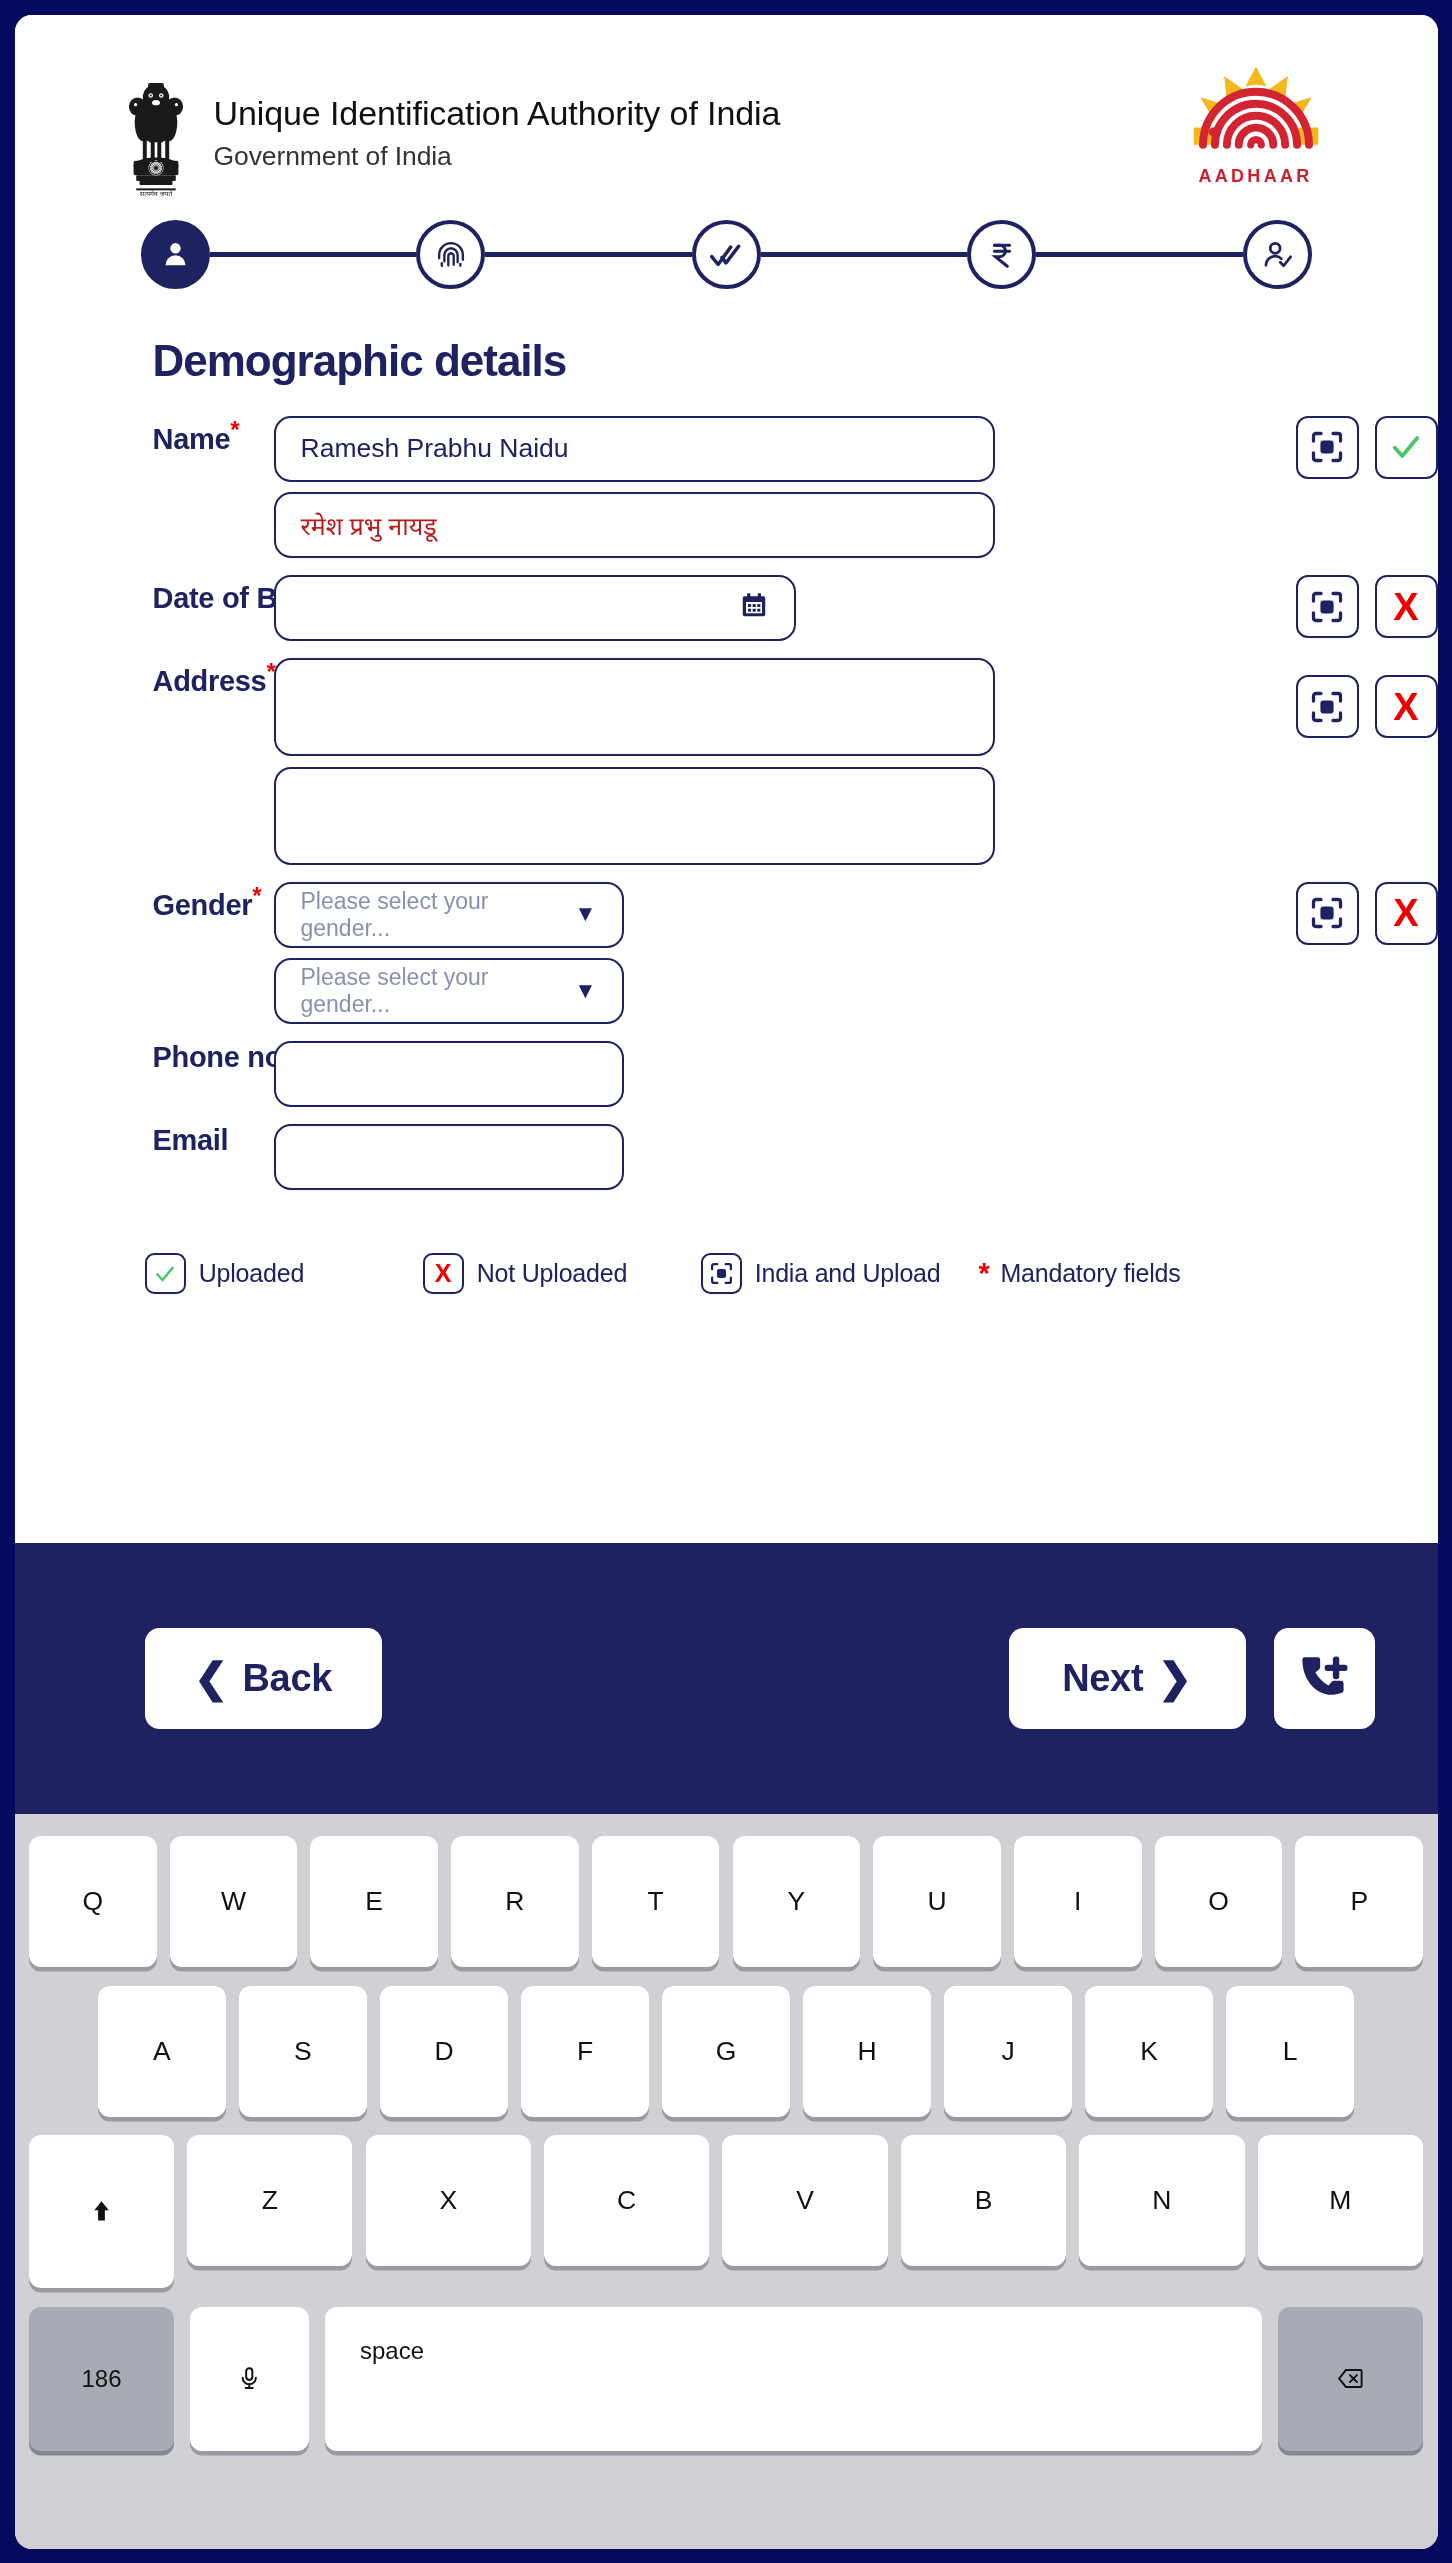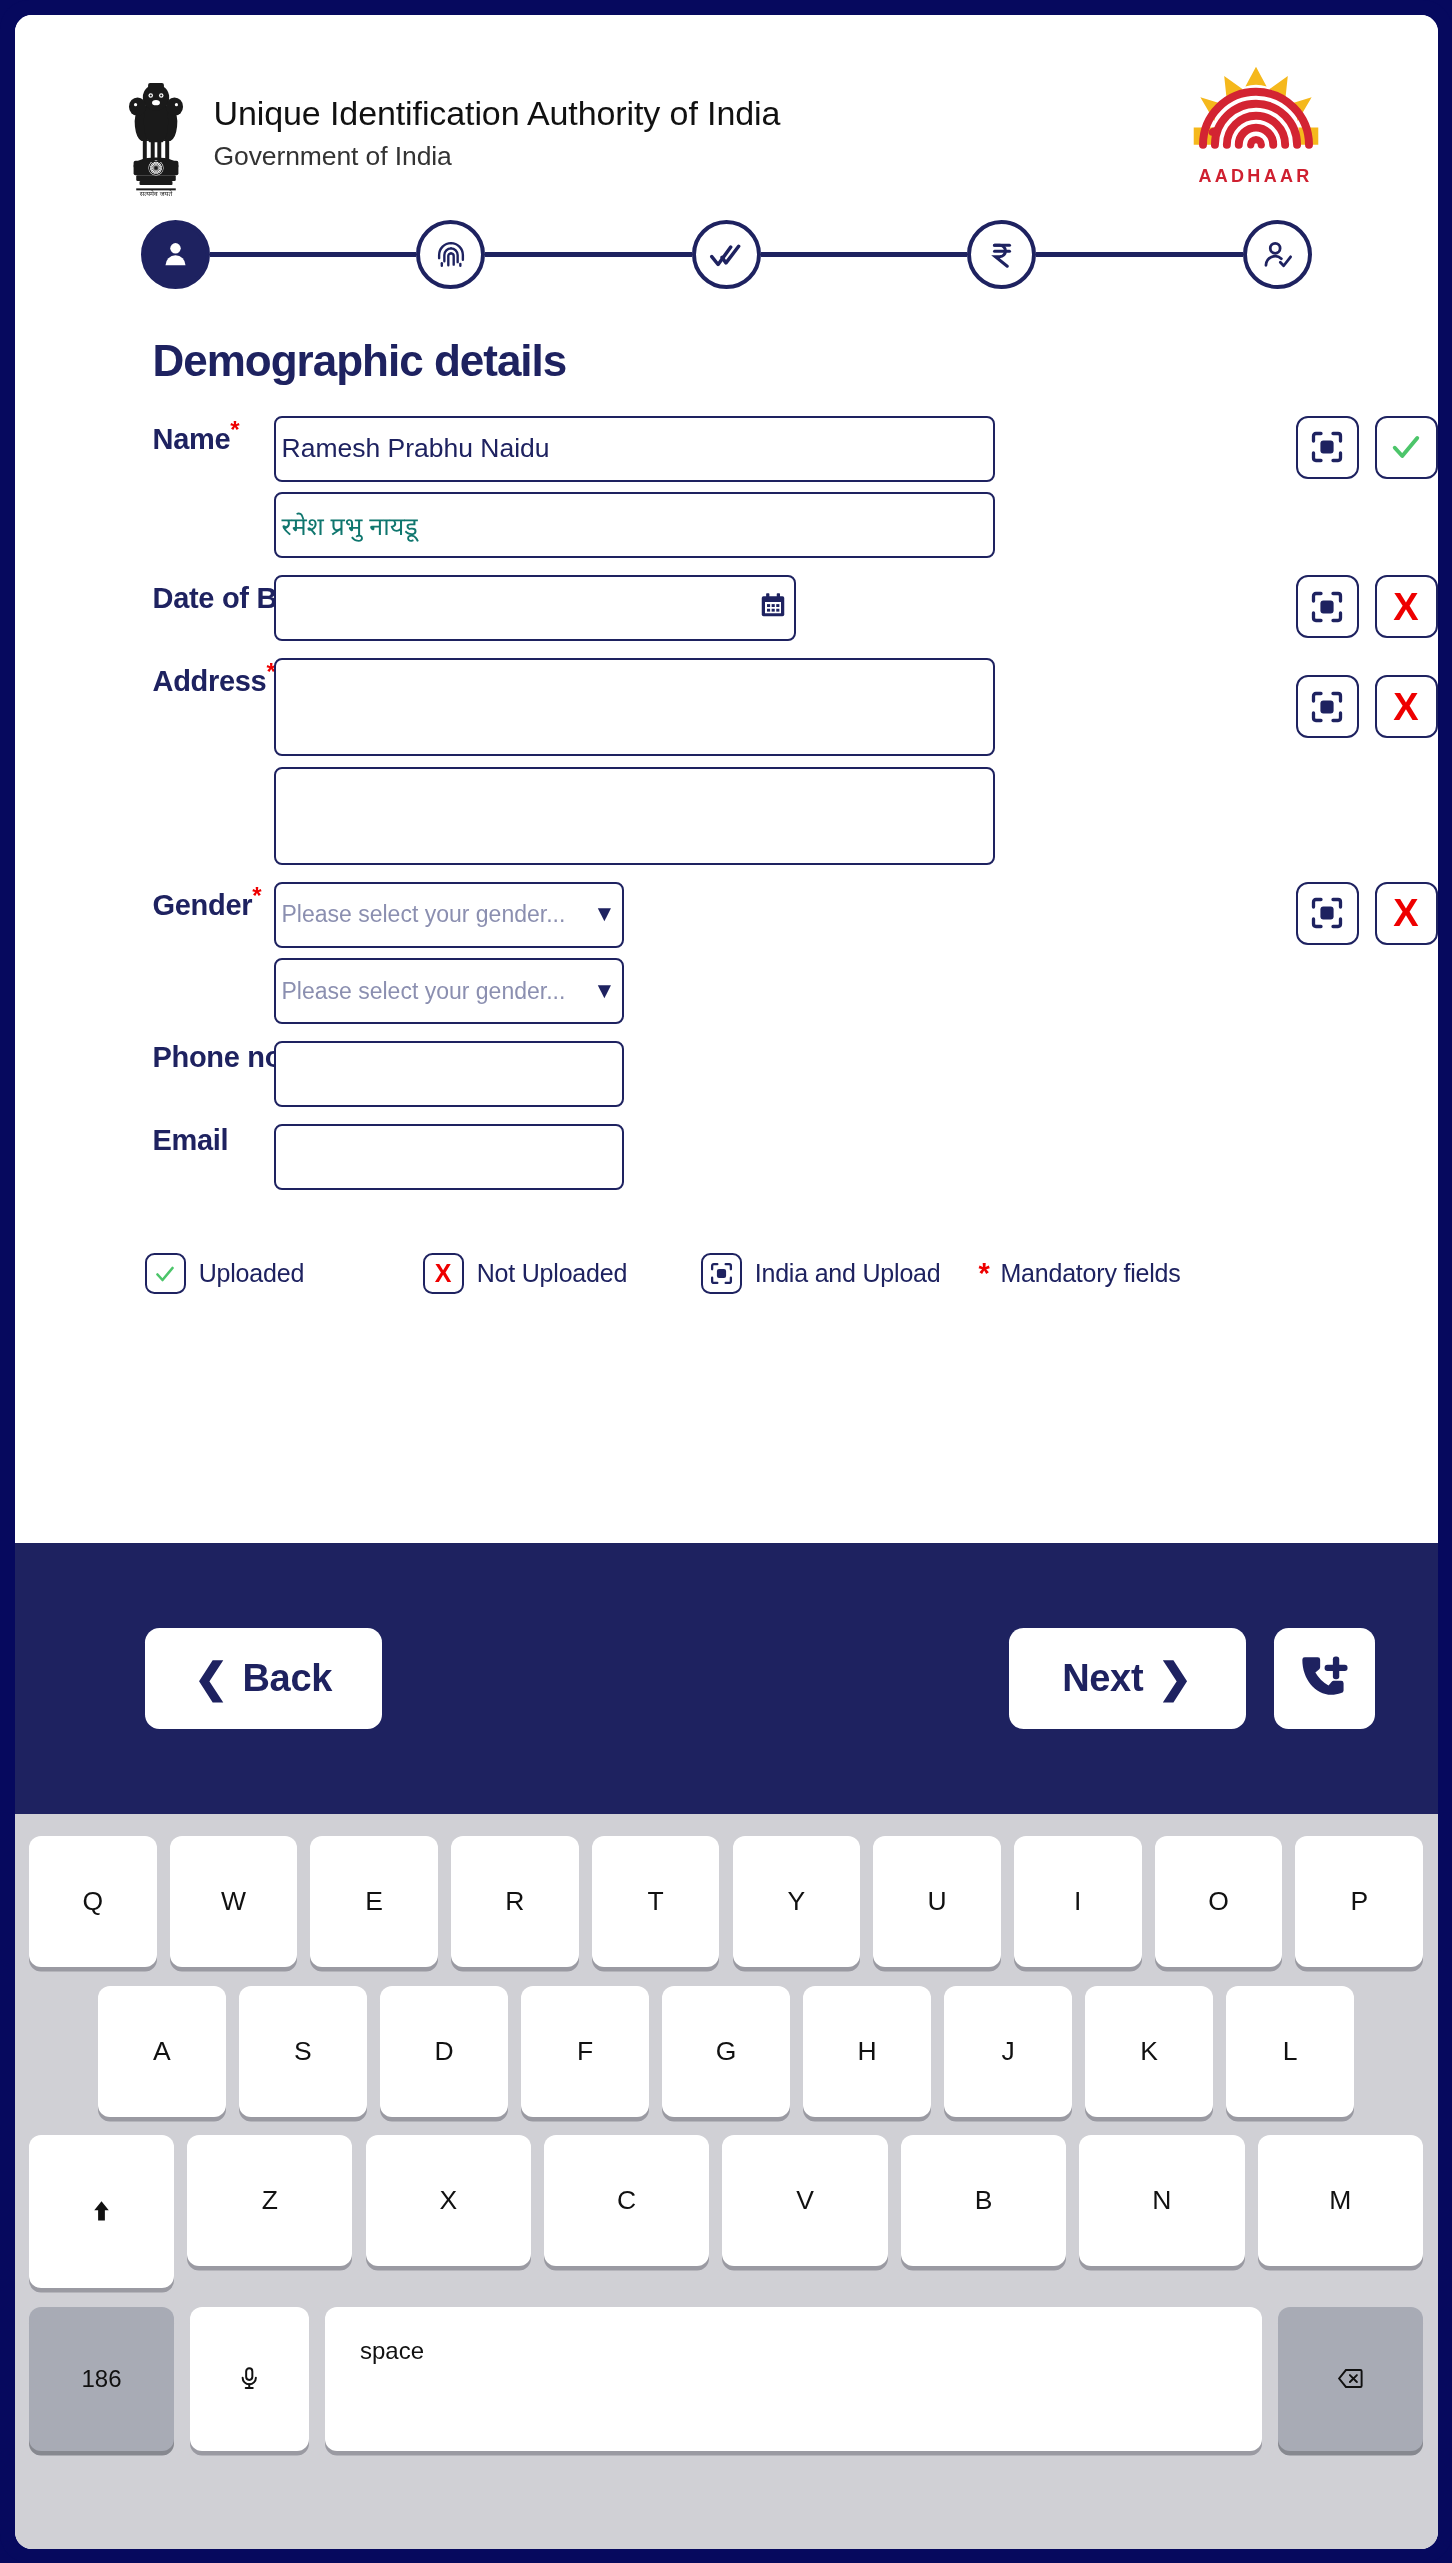--- a/index.html
+++ b/index.html
@@ -93,34 +93,34 @@
     padding-left: 138px;
     font-size: 29px; font-weight: 700; color: #1e2260;
     white-space: nowrap;
     letter-spacing: -0.3px;
   }
   .req { color: #ee0000; font-size: 24px; vertical-align: super; font-weight: 700; }
 
   .fields-cell { flex: 1 1 auto; }
   .inp {
     border: 2.6px solid #1e2260;
-    border-radius: 8px;
+    border-radius: 17px;
     background: #ffffff;
     height: 66px;
     display: flex; align-items: center;
-    padding: 0 6px;
+    padding: 0 25px;
     font-size: 26.5px; color: #1e2260;
   }
   .inp.w-lg { width: 721px; }
   .inp.w-dob { width: 522px; }
   .inp.w-sm { width: 350px; }
   .inp.tall { height: 98px; align-items: center; }
   .inp .ph { color: #8b8fb0; font-size: 23px; }
   .inp .val { color: #1e2260; font-size: 26.5px; }
-  .inp .dev { color: #0f766e; font-size: 25px; }
+  .inp .dev { color: #b91c1c; font-size: 25px; }
 
   .gap-8 { height: 10.6px; }
   .gap-r { height: 17px; }
 
   .btns { display: flex; align-items: flex-start; gap: 16px; margin-left: 18.5px; padding-top: 0; }
   .sqbtn {
     width: 63px; height: 63px;
     border: 2.6px solid #1e2260;
     border-radius: 12px;
     background: #ffffff;

